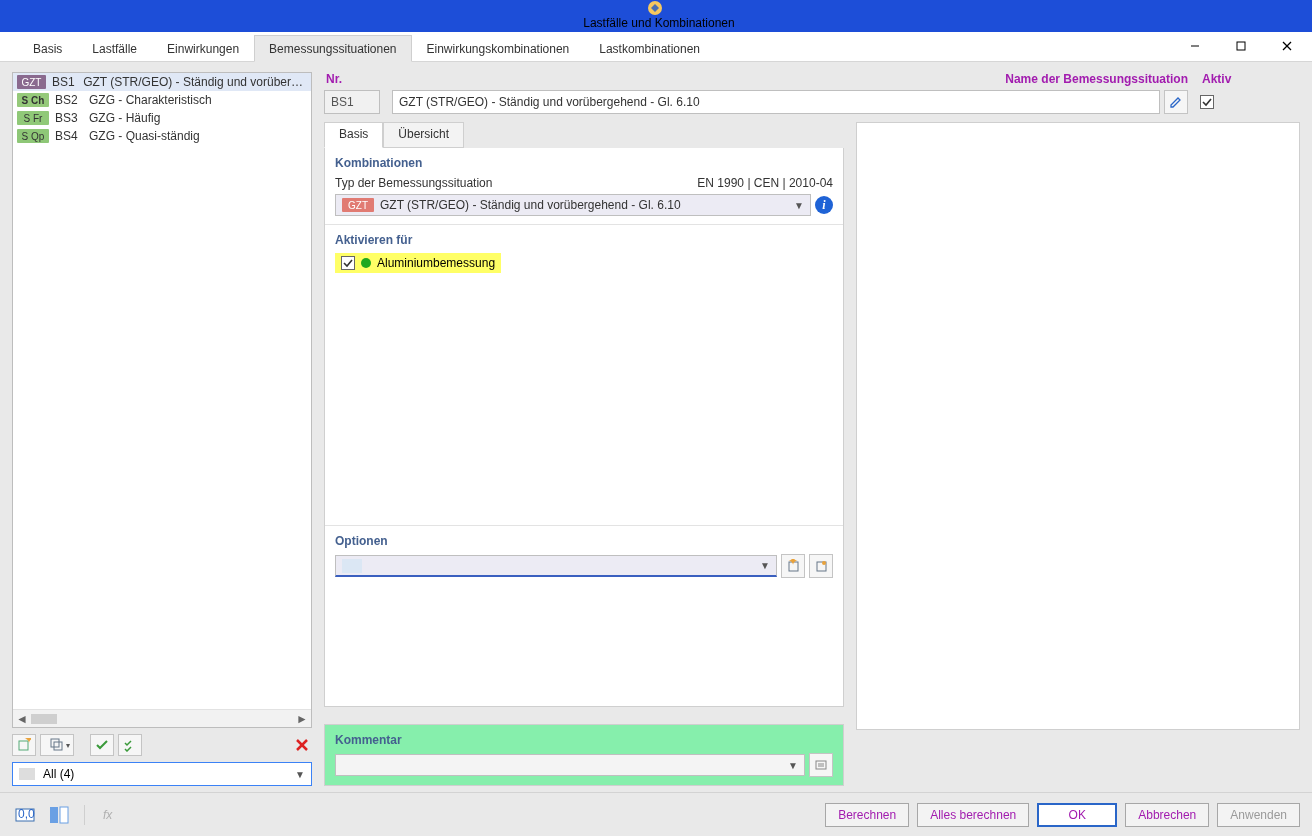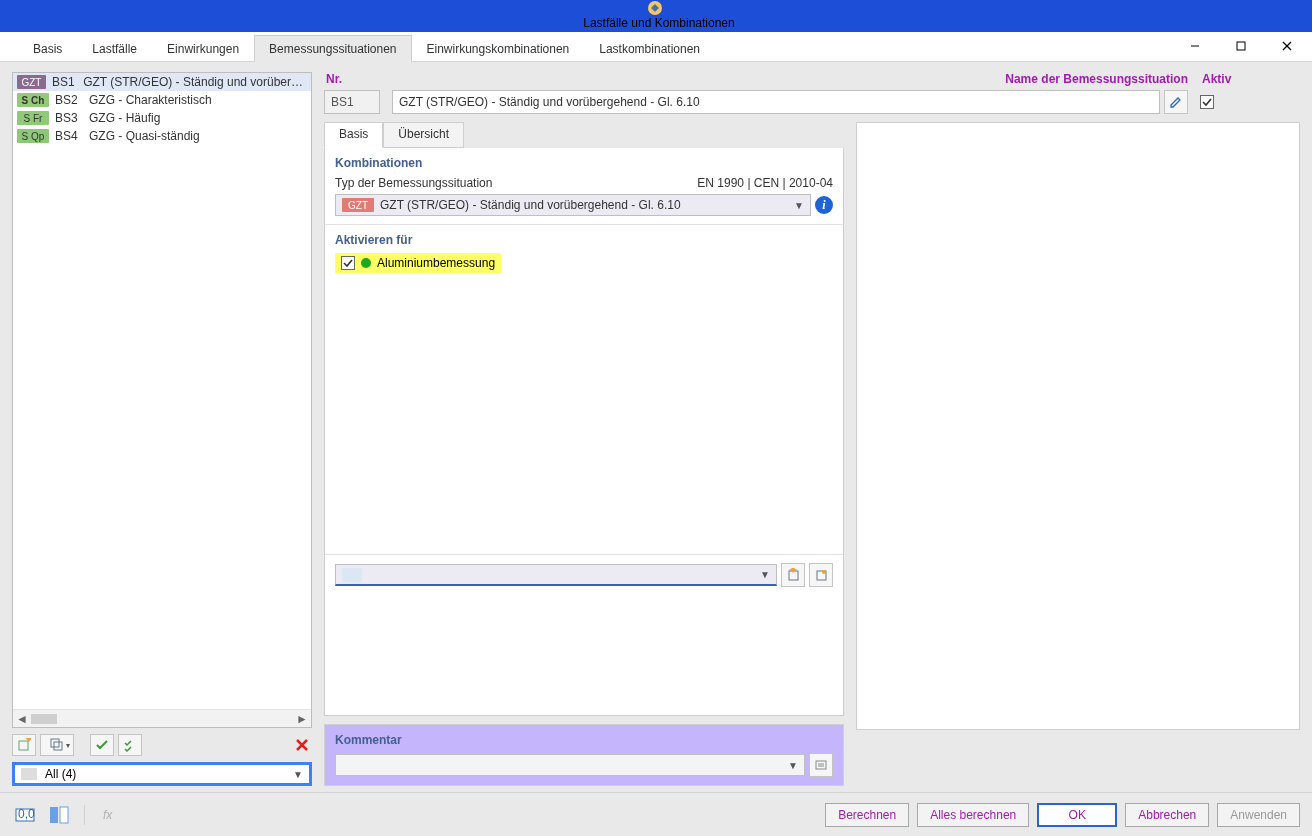--- a/index.html
+++ b/index.html
@@ -39,21 +39,21 @@
 .list-hscroll { height: 18px; background: #f2f2f2; border-top: 1px solid #e2e2e2; display: flex; align-items: center; }
 .list-hscroll .arrow { width: 18px; height: 16px; display:flex; align-items:center; justify-content:center; color:#666; }
 .list-hscroll .track { flex: 1; height: 10px; background: #f2f2f2; }
 .list-hscroll .thumb { width: 26px; height: 10px; background: #cfcfcf; }
 
 .left-toolbar { display: flex; align-items: center; gap: 4px; padding: 6px 0 4px 0; }
 .icon-btn { width: 24px; height: 22px; border: 1px solid #c4c4c4; background: #f6f6f6; display: inline-flex; align-items: center; justify-content: center; color: #555; }
 .icon-btn.split { position:relative; width:34px; }
 .icon-btn.split::after { content:"▾"; position:absolute; right:3px; font-size:8px; color:#555; }
 .icon-btn.del { color:#d22; border:none; background:transparent; width:20px;}
-.filter-drop { height: 24px; border: 3px solid #3b82f6; background: #fff; display: flex; align-items: center; padding: 0 6px; margin-top:2px;}
+.filter-drop { height: 24px; border: 1px solid #3b82f6; background: #fff; display: flex; align-items: center; padding: 0 6px; margin-top:2px;}
 .filter-drop .swatch { width:16px; height:12px; background:#ddd; margin-right:8px; }
 .filter-drop .dd { margin-left:auto; color:#555; font-size:10px; }
 
 
 .right-area { flex: 1; display: flex; flex-direction: column; gap: 8px; }
 .row1 { display: flex; gap: 12px; align-items: flex-start; }
 .field-block { display:flex; flex-direction:column; gap:4px; }
 .field-label { color: #a21caf; font-weight: 600; padding-left:2px; }
 .nr-block { width: 56px; }
 .name-block { flex: 1; text-align: right; }
@@ -87,21 +87,21 @@
 .aktivieren-box { flex:1; }
 .hl-row { display:inline-flex; align-items:center; gap:6px; background:#ffff66; padding:3px 6px; }
 .green-dot { width:10px; height:10px; border-radius:50%; background:#1fa81f; display:inline-block; }
 
 .optionen { border-top:1px solid #e3e3e3; }
 .combo-row { display:flex; align-items:center; gap:4px; }
 .combo-drop { flex:1; height:22px; border:1px solid #bfbfbf; border-bottom:2px solid #3a5fbf; background:#ecebf4; display:flex; align-items:center; padding:0 6px; color:#333; }
 .combo-drop .pale { width:20px; height:14px; background:#dbe7f4; margin-right:8px; }
 .combo-drop .dd { margin-left:auto; font-size:10px; color:#555;}
 
-.kommentar-block { background:#c4b5fd; border:1px solid #cfcfcf; padding:8px 10px; }
+.kommentar-block { background:#86efac; border:1px solid #cfcfcf; padding:8px 10px;margin-top:9px; }
 .kommentar-row { display:flex; gap:4px; align-items:center; margin-top:4px;}
 .kommentar-row .drop { flex:1; height:22px; border:1px solid #bfbfbf; background:#f4f4f4; display:flex; align-items:center;}
 .kommentar-row .drop .dd { margin-left:auto; padding-right:6px; font-size:10px; color:#555;}
 
 .inner-right-wrap { flex:1; display:flex; flex-direction:column; gap:8px; }
 .inner-right-top { flex:1; background:#fff; border:1px solid #cfcfcf; }
 .inner-right-bottom { height:48px; }
 
 
 .bottom-bar { position:absolute; left:0; right:0; bottom:0; height:44px; background:#e9e9e9; border-top:1px solid #d3d3d3; display:flex; align-items:center; padding:0 12px; gap:8px; }
@@ -288,20 +288,21 @@
                 <svg viewBox="0 0 10 10">
                     <path d="M1 5 L4 8 L9 2" fill="none" stroke="#333" stroke-width="1.6"></path>
                   </svg>
               </span>
               <span class="green-dot"></span>
               <span>Aluminiumbemessung</span>
             </div>
           </div>
 
           <div class="section optionen">
+            <div class="section-title">Optionen</div>
             <div class="combo-row">
               <div class="combo-drop">
                 <span class="pale"></span>
                 <span class="dd">▼</span>
               </div>
               <div class="small-icon-btn">
                   <svg width="14" height="14">
                     <rect x="3" y="3" width="9" height="9" fill="none" stroke="#678"></rect>
                     <text x="2" y="6" font-size="9" fill="#e9a23b">✦</text>
                   </svg>

